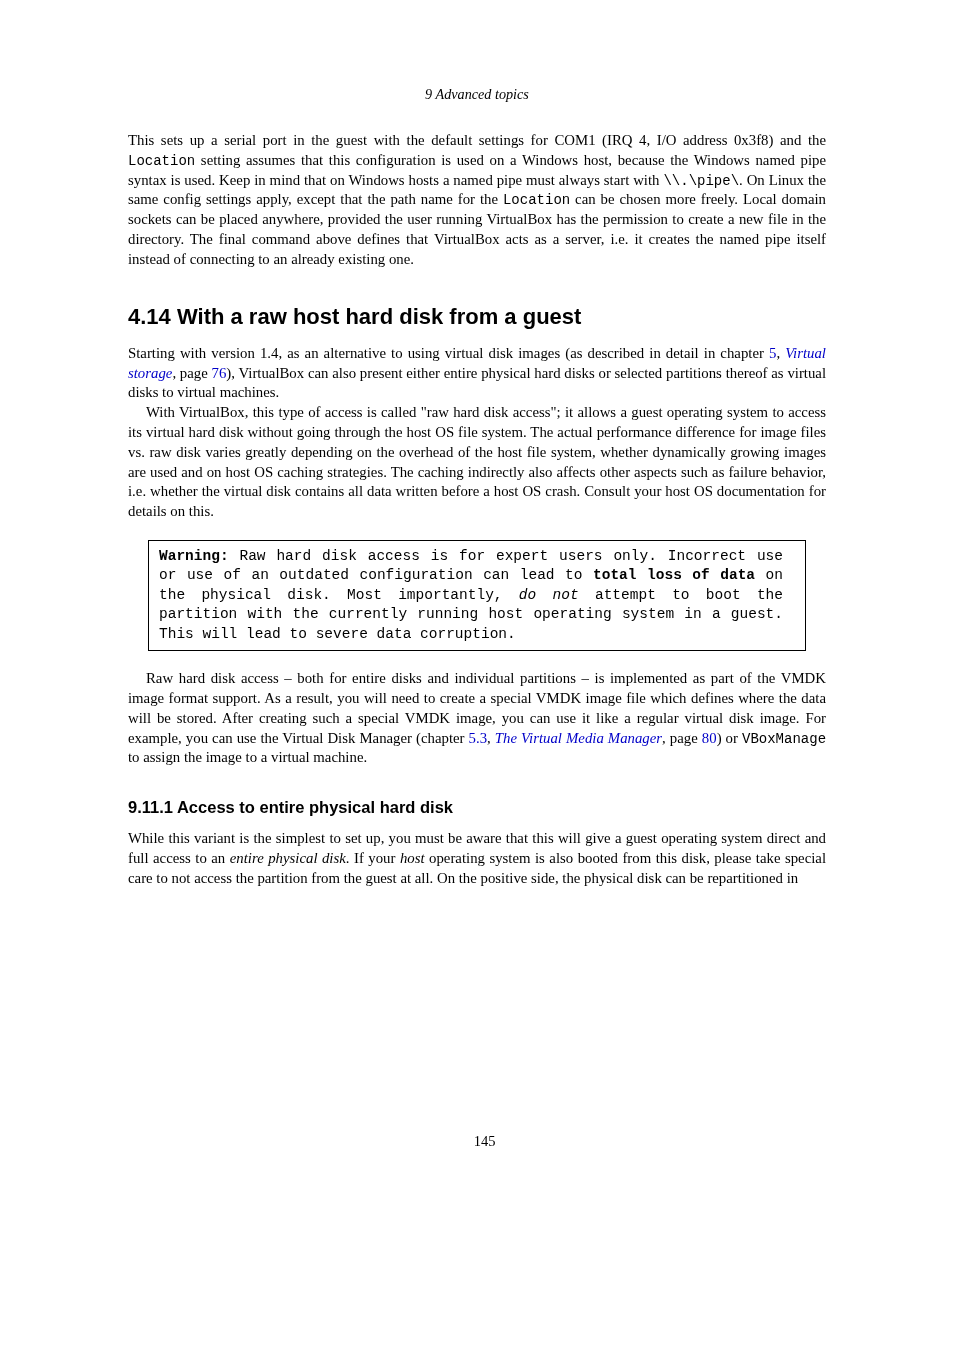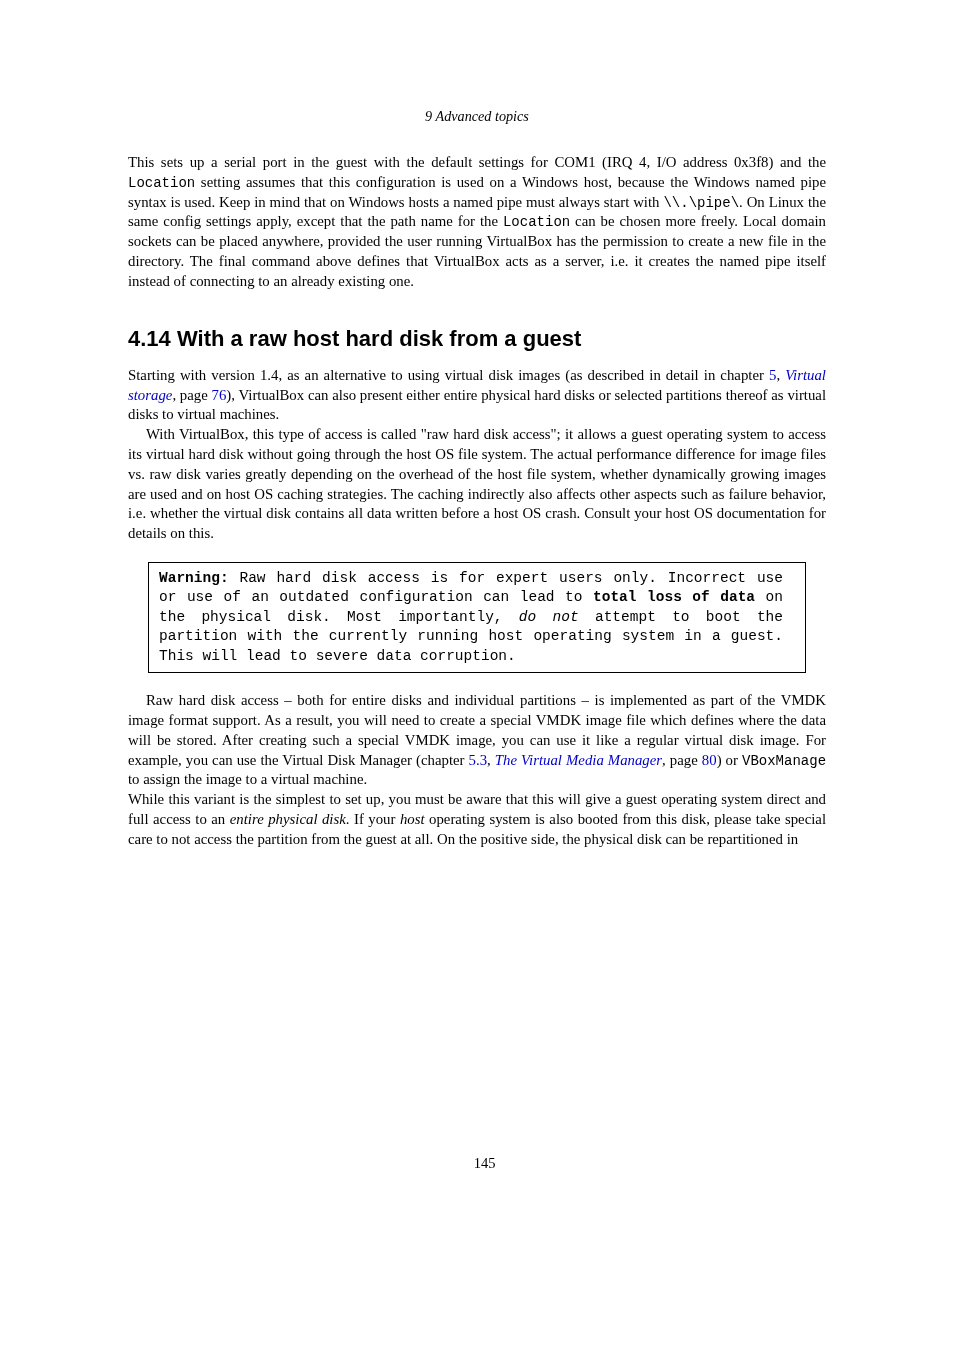--- a/index.html
+++ b/index.html
@@ -8,21 +8,20 @@
     background: #ffffff;
     font-family: Georgia, 'Times New Roman', serif;
     color: #000000;
   }
   .page {
     width: 954px;
     height: 1244px;
     position: relative;
     box-sizing: border-box;
     padding: 86px 128px 0 128px;
-    margin-top: 22px;
   }
   .chapter-header {
     text-align: center;
     font-style: italic;
     font-size: 14.2px;
     margin-bottom: 28px;
     font-family: Georgia, 'Times New Roman', serif;
   }
   .body-text {
     font-size: 14.8px;
@@ -100,20 +99,23 @@
   <div class="body-text indent">With VirtualBox, this type of access is called "raw hard disk access"; it allows a guest operating system to access its virtual hard disk without going through the host OS file system. The actual performance difference for image files vs. raw disk varies greatly depending on the overhead of the host file system, whether dynamically growing images are used and on host OS caching strategies. The caching indirectly also affects other aspects such as failure behavior, i.e. whether the virtual disk contains all data written before a host OS crash. Consult your host OS documentation for details on this.</div>
 
   <div class="warning-box">
     <span class="bold">Warning:</span><span> Raw hard disk access is for expert users only. Incorrect use or use of an outdated configuration can lead to </span><span class="bold">total loss of data</span><span> on the physical disk. Most importantly, </span><span class="italic">do not</span><span> attempt to boot the partition with the currently running host operating system in a guest. This will lead to severe data corruption.</span>
   </div>
 
   <div class="body-text indent">
     <span>Raw hard disk access – both for entire disks and individual partitions – is implemented as part of the VMDK image format support. As a result, you will need to create a special VMDK image file which defines where the data will be stored. After creating such a special VMDK image, you can use it like a regular virtual disk image. For example, you can use the Virtual Disk Manager (chapter </span><span class="link">5.3</span><span>, </span><span class="link italic">The Virtual Media Manager</span><span>, page </span><span class="link">80</span><span>) or </span><span class="mono">VBoxManage</span><span> to assign the image to a virtual machine.</span>
   </div>
 
+  <h3 class="subsection">
+    <span>9.11.1</span> <span>Access to entire physical hard disk</span>
+  </h3>
 
   <div class="body-text">
     <span>While this variant is the simplest to set up, you must be aware that this will give a guest operating system direct and full access to an </span><span class="italic">entire physical disk</span><span>. If your </span><span class="italic">host</span><span> operating system is also booted from this disk, please take special care to not access the partition from the guest at all. On the positive side, the physical disk can be repartitioned in</span>
   </div>
 
   <div class="page-number">145</div>
 
 </div>
 
 </body></html>

